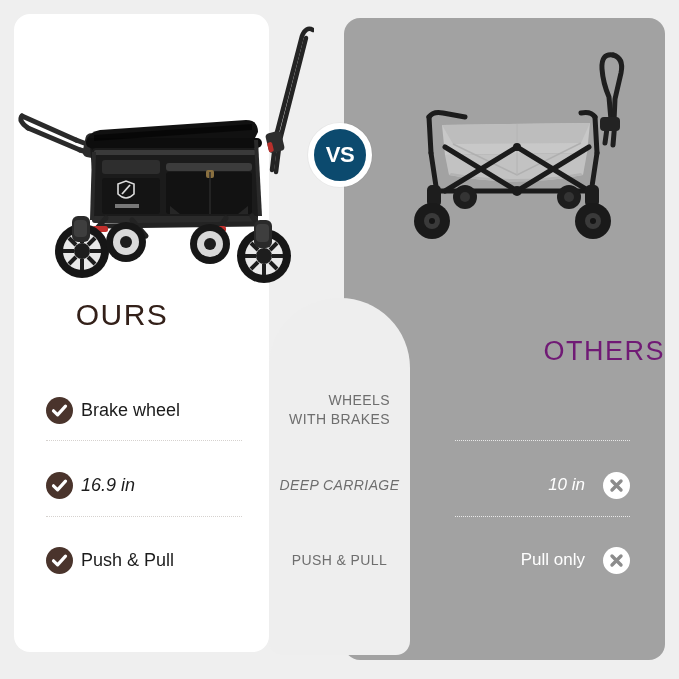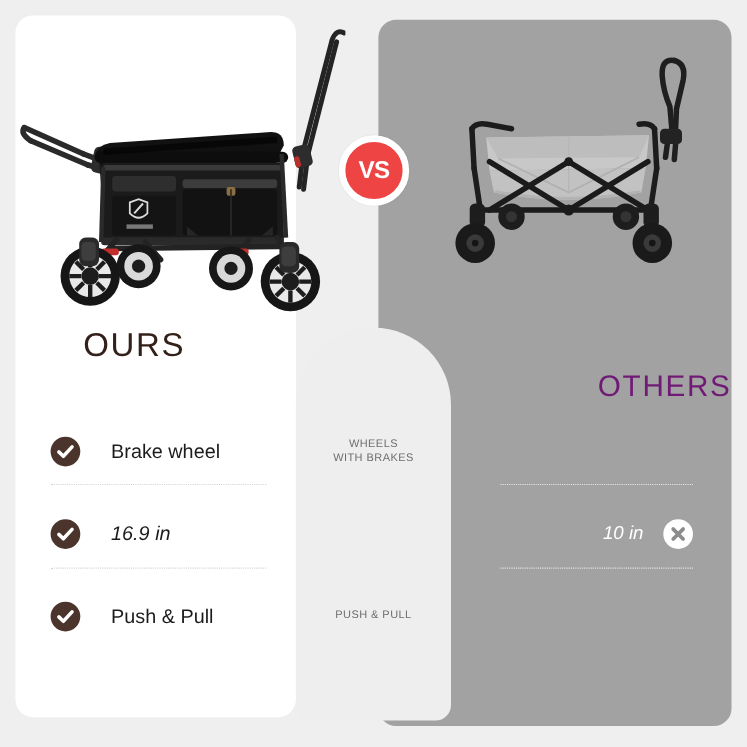--- a/index.html
+++ b/index.html
@@ -60,21 +60,21 @@
     display: block;
     width: 100%; height: 100%;
   }
 
   
   .vs-badge {
     position: absolute;
     left: 308px; top: 123px;
     width: 64px; height: 64px;
     border-radius: 50%;
-    background: #ef4444;
+    background: #0c4a6e;
     border: 6px solid #ffffff;
     box-sizing: border-box;
     display: flex;
     align-items: center;
     justify-content: center;
     box-shadow: 0 0 0 1px rgba(0,0,0,0.03);
   }
   .vs-badge span {
     color: #ffffff;
     font-size: 22px;
@@ -122,21 +122,21 @@
   .row-1 { top: 448px; font-style: italic; }
   .row-2 { top: 523px; }
 
   
   .cell-ours {
     position: absolute;
     left: 46px; top: 0;
     width: 210px; height: 74px;
     display: flex;
     align-items: center;
-    gap: 28px;
+    gap: 8px;
   }
   .check-icon {
     width: 27px; height: 27px;
     border-radius: 50%;
     background: #4a342c;
     flex: 0 0 auto;
     position: relative;
   }
   .check-icon svg { position: absolute; left: 0; top: 0; }
   .ours-text {
@@ -145,23 +145,23 @@
   }
 
   
   .cell-mid {
     position: absolute;
     left: 269px; top: 0;
     width: 141px; height: 74px;
     display: flex;
     align-items: center;
     justify-content: center;
-    text-align: center;
+    text-align: right;
     color: #6e6e6e;
-    font-size: 10px;
+    font-size: 14px;
     line-height: 1.35;
     letter-spacing: 0.4px;
   }
 
   
   .cell-others {
     position: absolute;
     left: 425px; top: 0;
     width: 205px; height: 74px;
     display: flex;
@@ -413,20 +413,23 @@
 
     <div class="row row-1">
       <div class="cell-ours">
         <span class="check-icon">
           <svg width="27" height="27" viewBox="0 0 27 27" xmlns="http://www.w3.org/2000/svg">
             <path d="M7.5 13.8 L11.6 17.8 L19.5 9.2" fill="none" stroke="#ffffff" stroke-width="3.2" stroke-linecap="round" stroke-linejoin="round"></path>
           </svg>
         </span>
         <span class="ours-text">16.9 in</span>
       </div>
+      <div class="cell-mid">
+        <span>DEEP CARRIAGE</span>
+      </div>
       <div class="cell-others">
         <span class="others-text">10 in</span>
         <span class="x-icon">
           <svg width="27" height="27" viewBox="0 0 27 27" xmlns="http://www.w3.org/2000/svg">
             <path d="M9 9 L18 18 M18 9 L9 18" fill="none" stroke="#8c8c8c" stroke-width="3.4" stroke-linecap="round"></path>
           </svg>
         </span>
       </div>
     </div>
 
@@ -435,20 +438,28 @@
         <span class="check-icon">
           <svg width="27" height="27" viewBox="0 0 27 27" xmlns="http://www.w3.org/2000/svg">
             <path d="M7.5 13.8 L11.6 17.8 L19.5 9.2" fill="none" stroke="#ffffff" stroke-width="3.2" stroke-linecap="round" stroke-linejoin="round"></path>
           </svg>
         </span>
         <span class="ours-text">Push &amp; Pull</span>
       </div>
       <div class="cell-mid">
         <span>PUSH &amp; PULL</span>
       </div>
+      <div class="cell-others">
+        <span class="others-text">Pull only</span>
+        <span class="x-icon">
+          <svg width="27" height="27" viewBox="0 0 27 27" xmlns="http://www.w3.org/2000/svg">
+            <path d="M9 9 L18 18 M18 9 L9 18" fill="none" stroke="#8c8c8c" stroke-width="3.4" stroke-linecap="round"></path>
+          </svg>
+        </span>
+      </div>
     </div>
 
     <div class="divider-left d0"></div>
     <div class="divider-right d0"></div>
     <div class="divider-left d1"></div>
     <div class="divider-right d1"></div>
   </div>
 
 </div>
 

